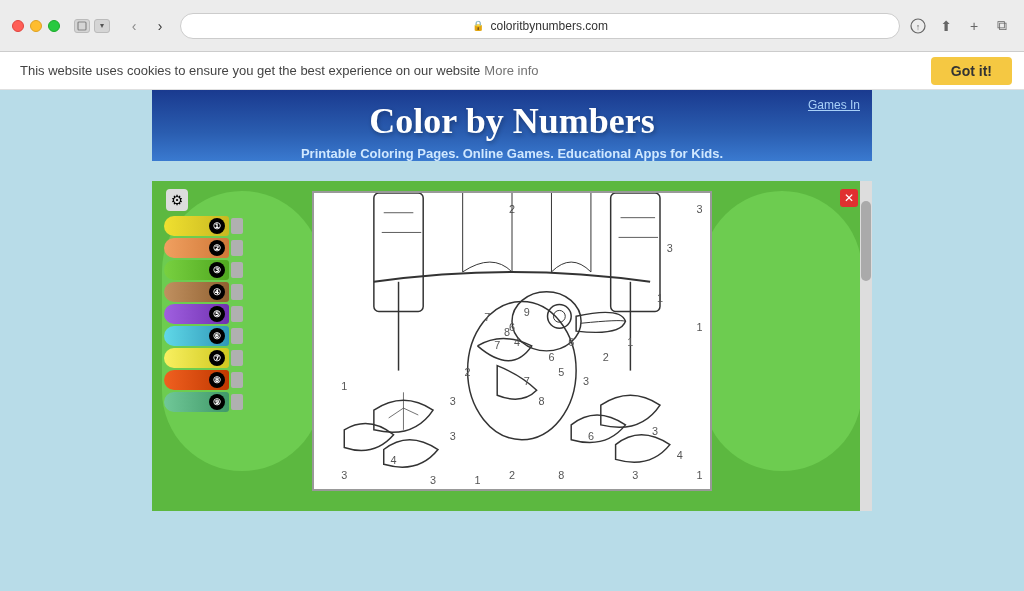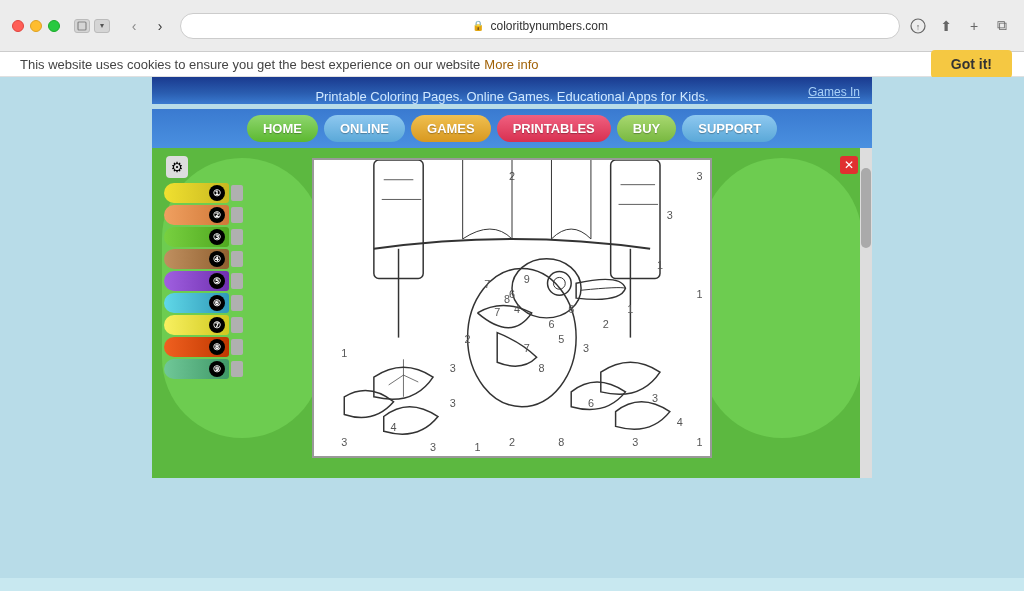--- a/index.html
+++ b/index.html
@@ -85,32 +85,32 @@
       width: 20px; height: 20px;
       display: flex; align-items: center; justify-content: center;
       color: #666;
       font-size: 14px;
       cursor: pointer;
     }
 
     
     .cookie-banner {
       background: white;
-      height: 25px;
+      height: 38px;
       display: flex;
       align-items: center;
       padding: 0 20px;
       font-size: 13px;
       color: #444;
       gap: 4px;
       border-bottom: 1px solid #e0e0e0;
       position: relative;
     }
     .cookie-banner .more-info {
-      color: #a16207;
+      color: #737373;
       text-decoration: none;
       cursor: pointer;
     }
     .got-it-btn {
       position: absolute;
       right: 12px;
       background: #f5c842;
       border: none;
       border-radius: 4px;
       padding: 6px 20px;
@@ -158,21 +158,22 @@
       font-weight: 800;
       color: white;
       font-family: Georgia, serif;
       text-shadow: 1px 2px 4px rgba(0,0,0,0.3);
       line-height: 1.1;
       margin-top: 4px;
     }
     .site-subtitle {
       font-size: 13px;
       color: #d0e8ff;
-      margin: 4px 0 5px;
+      margin: 4px 0 20px;
+      font-weight: bold;
     }
 
     
     .nav-bar {
       display: flex;
       justify-content: center;
       gap: 6px;
       padding: 6px 0;
       background: linear-gradient(180deg, #3a7ad0 0%, #4a90e0 100%);
     }
@@ -360,31 +361,24 @@
   <span>This website uses cookies to ensure you get the best experience on our website</span>
   <a class="more-info">More info</a>
   <button class="got-it-btn">Got it!</button>
 </div>
 
 <div class="main-content">
   <div class="site-wrapper">
 
     <div class="site-header">
       <a class="sign-in-link">Games In</a>
+      <div class="site-title">Color by Numbers</div>
       <div class="site-subtitle">Printable Coloring Pages. Online Games. Educational Apps for Kids.</div>
     </div>
 
-    <div class="nav-bar">
-      <button class="nav-btn home">HOME</button>
-      <button class="nav-btn online">ONLINE</button>
-      <button class="nav-btn games">GAMES</button>
-      <button class="nav-btn printables">PRINTABLES</button>
-      <button class="nav-btn buy">BUY</button>
-      <button class="nav-btn support">SUPPORT</button>
-    </div>
 
     <div class="game-area">
 
       <div class="green-blob-left"></div>
       <div class="green-blob-right"></div>
 
       <div class="settings-icon">⚙</div>
 
       <div class="close-icon">✕</div>
 

